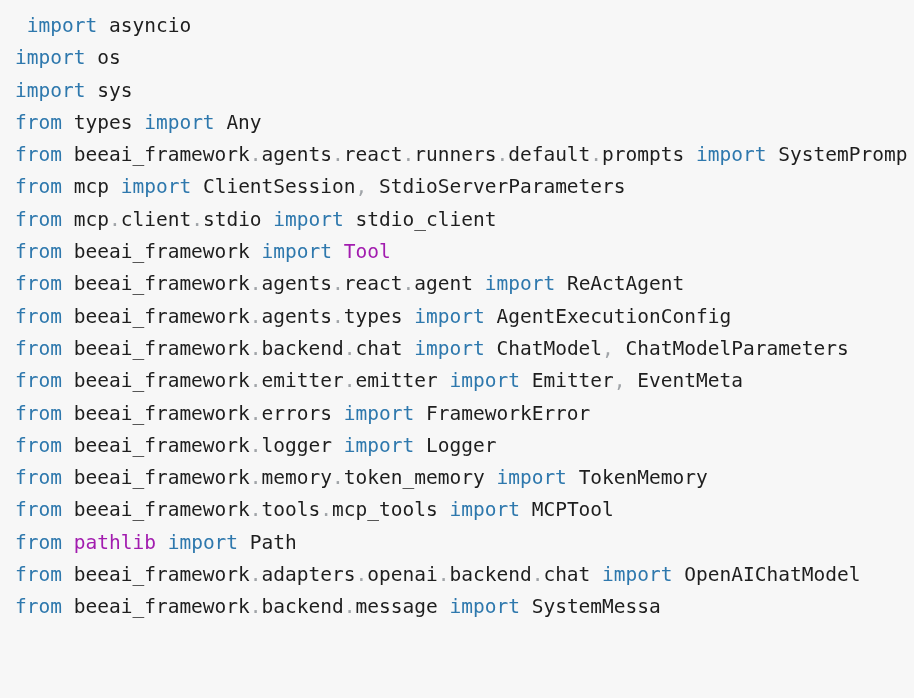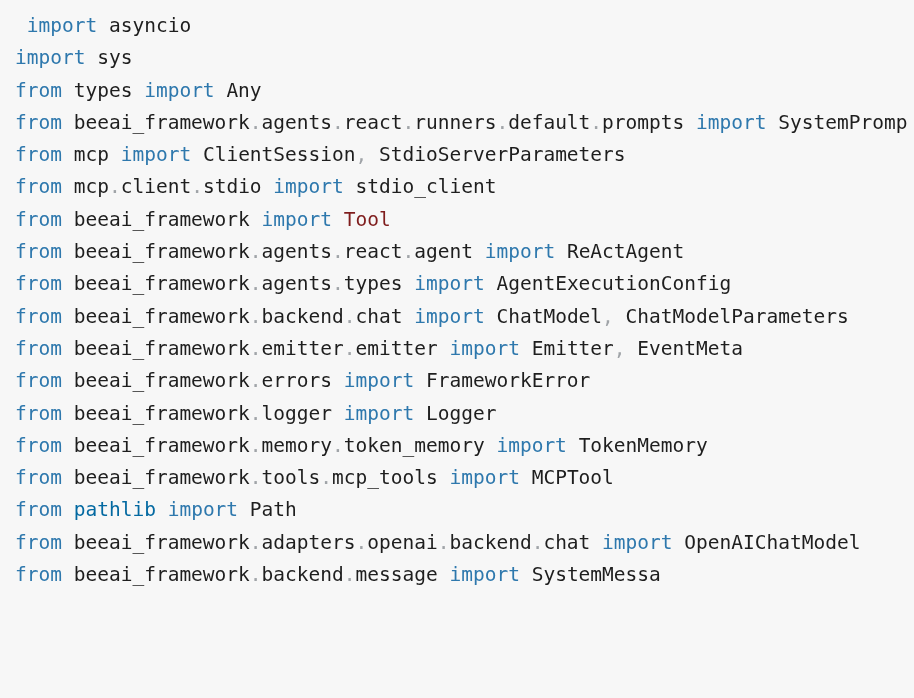--- a/index.html
+++ b/index.html
@@ -29,30 +29,31 @@
   }
   .tok-kw   {  }
   .tok-id   {  }
   .tok-punct{  }
 </style>
 </head>
 <body>
 
 <div class="code-block" id="code-block" style="background: rgb(247, 247, 247);">
     <div class="code-line"> <span class="tok-kw" style="color: rgb(46, 120, 173);">import</span> <span class="tok-id" style="color: rgb(30, 30, 30);">asyncio</span></div>
+    <div class="code-line"><span class="tok-kw" style="color: rgb(46, 120, 173);">import</span> <span class="tok-id" style="color: rgb(30, 30, 30);">os</span></div>
     <div class="code-line"><span class="tok-kw" style="color: rgb(46, 120, 173);">import</span> <span class="tok-id" style="color: rgb(30, 30, 30);">sys</span></div>
     <div class="code-line"><span class="tok-kw" style="color: rgb(46, 120, 173);">from</span> <span class="tok-id" style="color: rgb(30, 30, 30);">types</span> <span class="tok-kw" style="color: rgb(46, 120, 173);">import</span> <span class="tok-id" style="color: rgb(30, 30, 30);">Any</span></div>
     <div class="code-line"><span class="tok-kw" style="color: rgb(46, 120, 173);">from</span> <span class="tok-id" style="color: rgb(30, 30, 30);">beeai_framework</span><span class="tok-punct" style="color: rgb(160, 164, 168);">.</span><span class="tok-id" style="color: rgb(30, 30, 30);">agents</span><span class="tok-punct" style="color: rgb(160, 164, 168);">.</span><span class="tok-id" style="color: rgb(30, 30, 30);">react</span><span class="tok-punct" style="color: rgb(160, 164, 168);">.</span><span class="tok-id" style="color: rgb(30, 30, 30);">runners</span><span class="tok-punct" style="color: rgb(160, 164, 168);">.</span><span class="tok-id" style="color: rgb(30, 30, 30);">default</span><span class="tok-punct" style="color: rgb(160, 164, 168);">.</span><span class="tok-id" style="color: rgb(30, 30, 30);">prompts</span> <span class="tok-kw" style="color: rgb(46, 120, 173);">import</span> <span class="tok-id" style="color: rgb(30, 30, 30);">SystemPromp</span></div>
     <div class="code-line"><span class="tok-kw" style="color: rgb(46, 120, 173);">from</span> <span class="tok-id" style="color: rgb(30, 30, 30);">mcp</span> <span class="tok-kw" style="color: rgb(46, 120, 173);">import</span> <span class="tok-id" style="color: rgb(30, 30, 30);">ClientSession</span><span class="tok-punct" style="color: rgb(160, 164, 168);">,</span> <span class="tok-id" style="color: rgb(30, 30, 30);">StdioServerParameters</span></div>
     <div class="code-line"><span class="tok-kw" style="color: rgb(46, 120, 173);">from</span> <span class="tok-id" style="color: rgb(30, 30, 30);">mcp</span><span class="tok-punct" style="color: rgb(160, 164, 168);">.</span><span class="tok-id" style="color: rgb(30, 30, 30);">client</span><span class="tok-punct" style="color: rgb(160, 164, 168);">.</span><span class="tok-id" style="color: rgb(30, 30, 30);">stdio</span> <span class="tok-kw" style="color: rgb(46, 120, 173);">import</span> <span class="tok-id" style="color: rgb(30, 30, 30);">stdio_client</span></div>
-    <div class="code-line"><span class="tok-kw" style="color: rgb(46, 120, 173);">from</span> <span class="tok-id" style="color: rgb(30, 30, 30);">beeai_framework</span> <span class="tok-kw" style="color: rgb(46, 120, 173);">import</span> <span class="tok-id" style="color: #7f1d1d;">Tool</span></div>
+    <div class="code-line"><span class="tok-kw" style="color: rgb(46, 120, 173);">from</span> <span class="tok-id" style="color: rgb(30, 30, 30);">beeai_framework</span> <span class="tok-kw" style="color: rgb(46, 120, 173);">import</span> <span class="tok-id" style="color: #a21caf;">Tool</span></div>
     <div class="code-line"><span class="tok-kw" style="color: rgb(46, 120, 173);">from</span> <span class="tok-id" style="color: rgb(30, 30, 30);">beeai_framework</span><span class="tok-punct" style="color: rgb(160, 164, 168);">.</span><span class="tok-id" style="color: rgb(30, 30, 30);">agents</span><span class="tok-punct" style="color: rgb(160, 164, 168);">.</span><span class="tok-id" style="color: rgb(30, 30, 30);">react</span><span class="tok-punct" style="color: rgb(160, 164, 168);">.</span><span class="tok-id" style="color: rgb(30, 30, 30);">agent</span> <span class="tok-kw" style="color: rgb(46, 120, 173);">import</span> <span class="tok-id" style="color: rgb(30, 30, 30);">ReActAgent</span></div>
     <div class="code-line"><span class="tok-kw" style="color: rgb(46, 120, 173);">from</span> <span class="tok-id" style="color: rgb(30, 30, 30);">beeai_framework</span><span class="tok-punct" style="color: rgb(160, 164, 168);">.</span><span class="tok-id" style="color: rgb(30, 30, 30);">agents</span><span class="tok-punct" style="color: rgb(160, 164, 168);">.</span><span class="tok-id" style="color: rgb(30, 30, 30);">types</span> <span class="tok-kw" style="color: rgb(46, 120, 173);">import</span> <span class="tok-id" style="color: rgb(30, 30, 30);">AgentExecutionConfig</span></div>
     <div class="code-line"><span class="tok-kw" style="color: rgb(46, 120, 173);">from</span> <span class="tok-id" style="color: rgb(30, 30, 30);">beeai_framework</span><span class="tok-punct" style="color: rgb(160, 164, 168);">.</span><span class="tok-id" style="color: rgb(30, 30, 30);">backend</span><span class="tok-punct" style="color: rgb(160, 164, 168);">.</span><span class="tok-id" style="color: rgb(30, 30, 30);">chat</span> <span class="tok-kw" style="color: rgb(46, 120, 173);">import</span> <span class="tok-id" style="color: rgb(30, 30, 30);">ChatModel</span><span class="tok-punct" style="color: rgb(160, 164, 168);">,</span> <span class="tok-id" style="color: rgb(30, 30, 30);">ChatModelParameters</span></div>
     <div class="code-line"><span class="tok-kw" style="color: rgb(46, 120, 173);">from</span> <span class="tok-id" style="color: rgb(30, 30, 30);">beeai_framework</span><span class="tok-punct" style="color: rgb(160, 164, 168);">.</span><span class="tok-id" style="color: rgb(30, 30, 30);">emitter</span><span class="tok-punct" style="color: rgb(160, 164, 168);">.</span><span class="tok-id" style="color: rgb(30, 30, 30);">emitter</span> <span class="tok-kw" style="color: rgb(46, 120, 173);">import</span> <span class="tok-id" style="color: rgb(30, 30, 30);">Emitter</span><span class="tok-punct" style="color: rgb(160, 164, 168);">,</span> <span class="tok-id" style="color: rgb(30, 30, 30);">EventMeta</span></div>
     <div class="code-line"><span class="tok-kw" style="color: rgb(46, 120, 173);">from</span> <span class="tok-id" style="color: rgb(30, 30, 30);">beeai_framework</span><span class="tok-punct" style="color: rgb(160, 164, 168);">.</span><span class="tok-id" style="color: rgb(30, 30, 30);">errors</span> <span class="tok-kw" style="color: rgb(46, 120, 173);">import</span> <span class="tok-id" style="color: rgb(30, 30, 30);">FrameworkError</span></div>
     <div class="code-line"><span class="tok-kw" style="color: rgb(46, 120, 173);">from</span> <span class="tok-id" style="color: rgb(30, 30, 30);">beeai_framework</span><span class="tok-punct" style="color: rgb(160, 164, 168);">.</span><span class="tok-id" style="color: rgb(30, 30, 30);">logger</span> <span class="tok-kw" style="color: rgb(46, 120, 173);">import</span> <span class="tok-id" style="color: rgb(30, 30, 30);">Logger</span></div>
     <div class="code-line"><span class="tok-kw" style="color: rgb(46, 120, 173);">from</span> <span class="tok-id" style="color: rgb(30, 30, 30);">beeai_framework</span><span class="tok-punct" style="color: rgb(160, 164, 168);">.</span><span class="tok-id" style="color: rgb(30, 30, 30);">memory</span><span class="tok-punct" style="color: rgb(160, 164, 168);">.</span><span class="tok-id" style="color: rgb(30, 30, 30);">token_memory</span> <span class="tok-kw" style="color: rgb(46, 120, 173);">import</span> <span class="tok-id" style="color: rgb(30, 30, 30);">TokenMemory</span></div>
     <div class="code-line"><span class="tok-kw" style="color: rgb(46, 120, 173);">from</span> <span class="tok-id" style="color: rgb(30, 30, 30);">beeai_framework</span><span class="tok-punct" style="color: rgb(160, 164, 168);">.</span><span class="tok-id" style="color: rgb(30, 30, 30);">tools</span><span class="tok-punct" style="color: rgb(160, 164, 168);">.</span><span class="tok-id" style="color: rgb(30, 30, 30);">mcp_tools</span> <span class="tok-kw" style="color: rgb(46, 120, 173);">import</span> <span class="tok-id" style="color: rgb(30, 30, 30);">MCPTool</span></div>
-    <div class="code-line"><span class="tok-kw" style="color: rgb(46, 120, 173);">from</span> <span class="tok-id" style="color: #0369a1; text-align: right;">pathlib</span> <span class="tok-kw" style="color: rgb(46, 120, 173);">import</span> <span class="tok-id" style="color: rgb(30, 30, 30);">Path</span></div>
+    <div class="code-line"><span class="tok-kw" style="color: rgb(46, 120, 173);">from</span> <span class="tok-id" style="color: #a21caf; text-align: right;">pathlib</span> <span class="tok-kw" style="color: rgb(46, 120, 173);">import</span> <span class="tok-id" style="color: rgb(30, 30, 30);">Path</span></div>
     <div class="code-line"><span class="tok-kw" style="color: rgb(46, 120, 173);">from</span> <span class="tok-id" style="color: rgb(30, 30, 30);">beeai_framework</span><span class="tok-punct" style="color: rgb(160, 164, 168);">.</span><span class="tok-id" style="color: rgb(30, 30, 30);">adapters</span><span class="tok-punct" style="color: rgb(160, 164, 168);">.</span><span class="tok-id" style="color: rgb(30, 30, 30);">openai</span><span class="tok-punct" style="color: rgb(160, 164, 168);">.</span><span class="tok-id" style="color: rgb(30, 30, 30);">backend</span><span class="tok-punct" style="color: rgb(160, 164, 168);">.</span><span class="tok-id" style="color: rgb(30, 30, 30);">chat</span> <span class="tok-kw" style="color: rgb(46, 120, 173);">import</span> <span class="tok-id" style="color: rgb(30, 30, 30);">OpenAIChatModel</span></div>
     <div class="code-line"><span class="tok-kw" style="color: rgb(46, 120, 173);">from</span> <span class="tok-id" style="color: rgb(30, 30, 30);">beeai_framework</span><span class="tok-punct" style="color: rgb(160, 164, 168);">.</span><span class="tok-id" style="color: rgb(30, 30, 30);">backend</span><span class="tok-punct" style="color: rgb(160, 164, 168);">.</span><span class="tok-id" style="color: rgb(30, 30, 30);">message</span> <span class="tok-kw" style="color: rgb(46, 120, 173);">import</span> <span class="tok-id" style="color: rgb(30, 30, 30);">SystemMessa</span></div>
   </div>
 
 </body></html>

